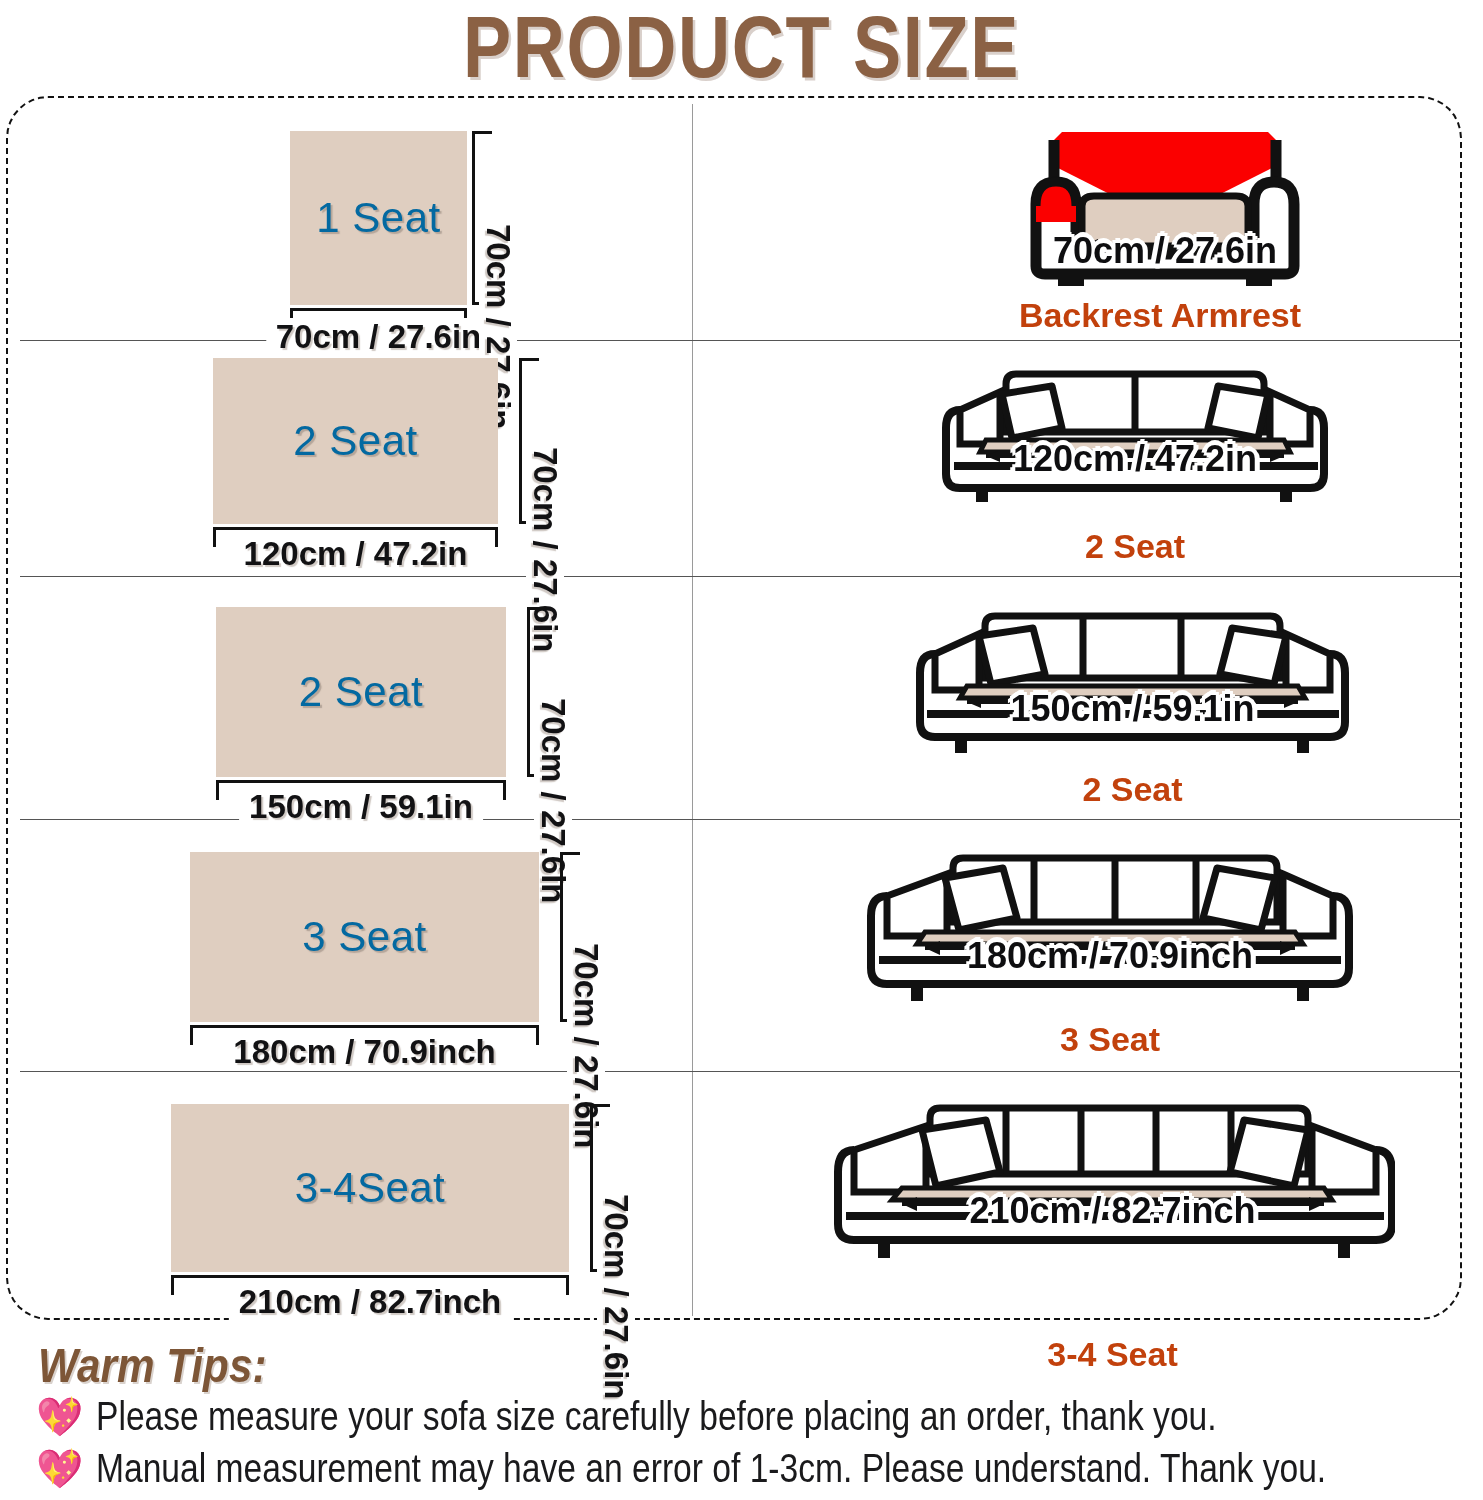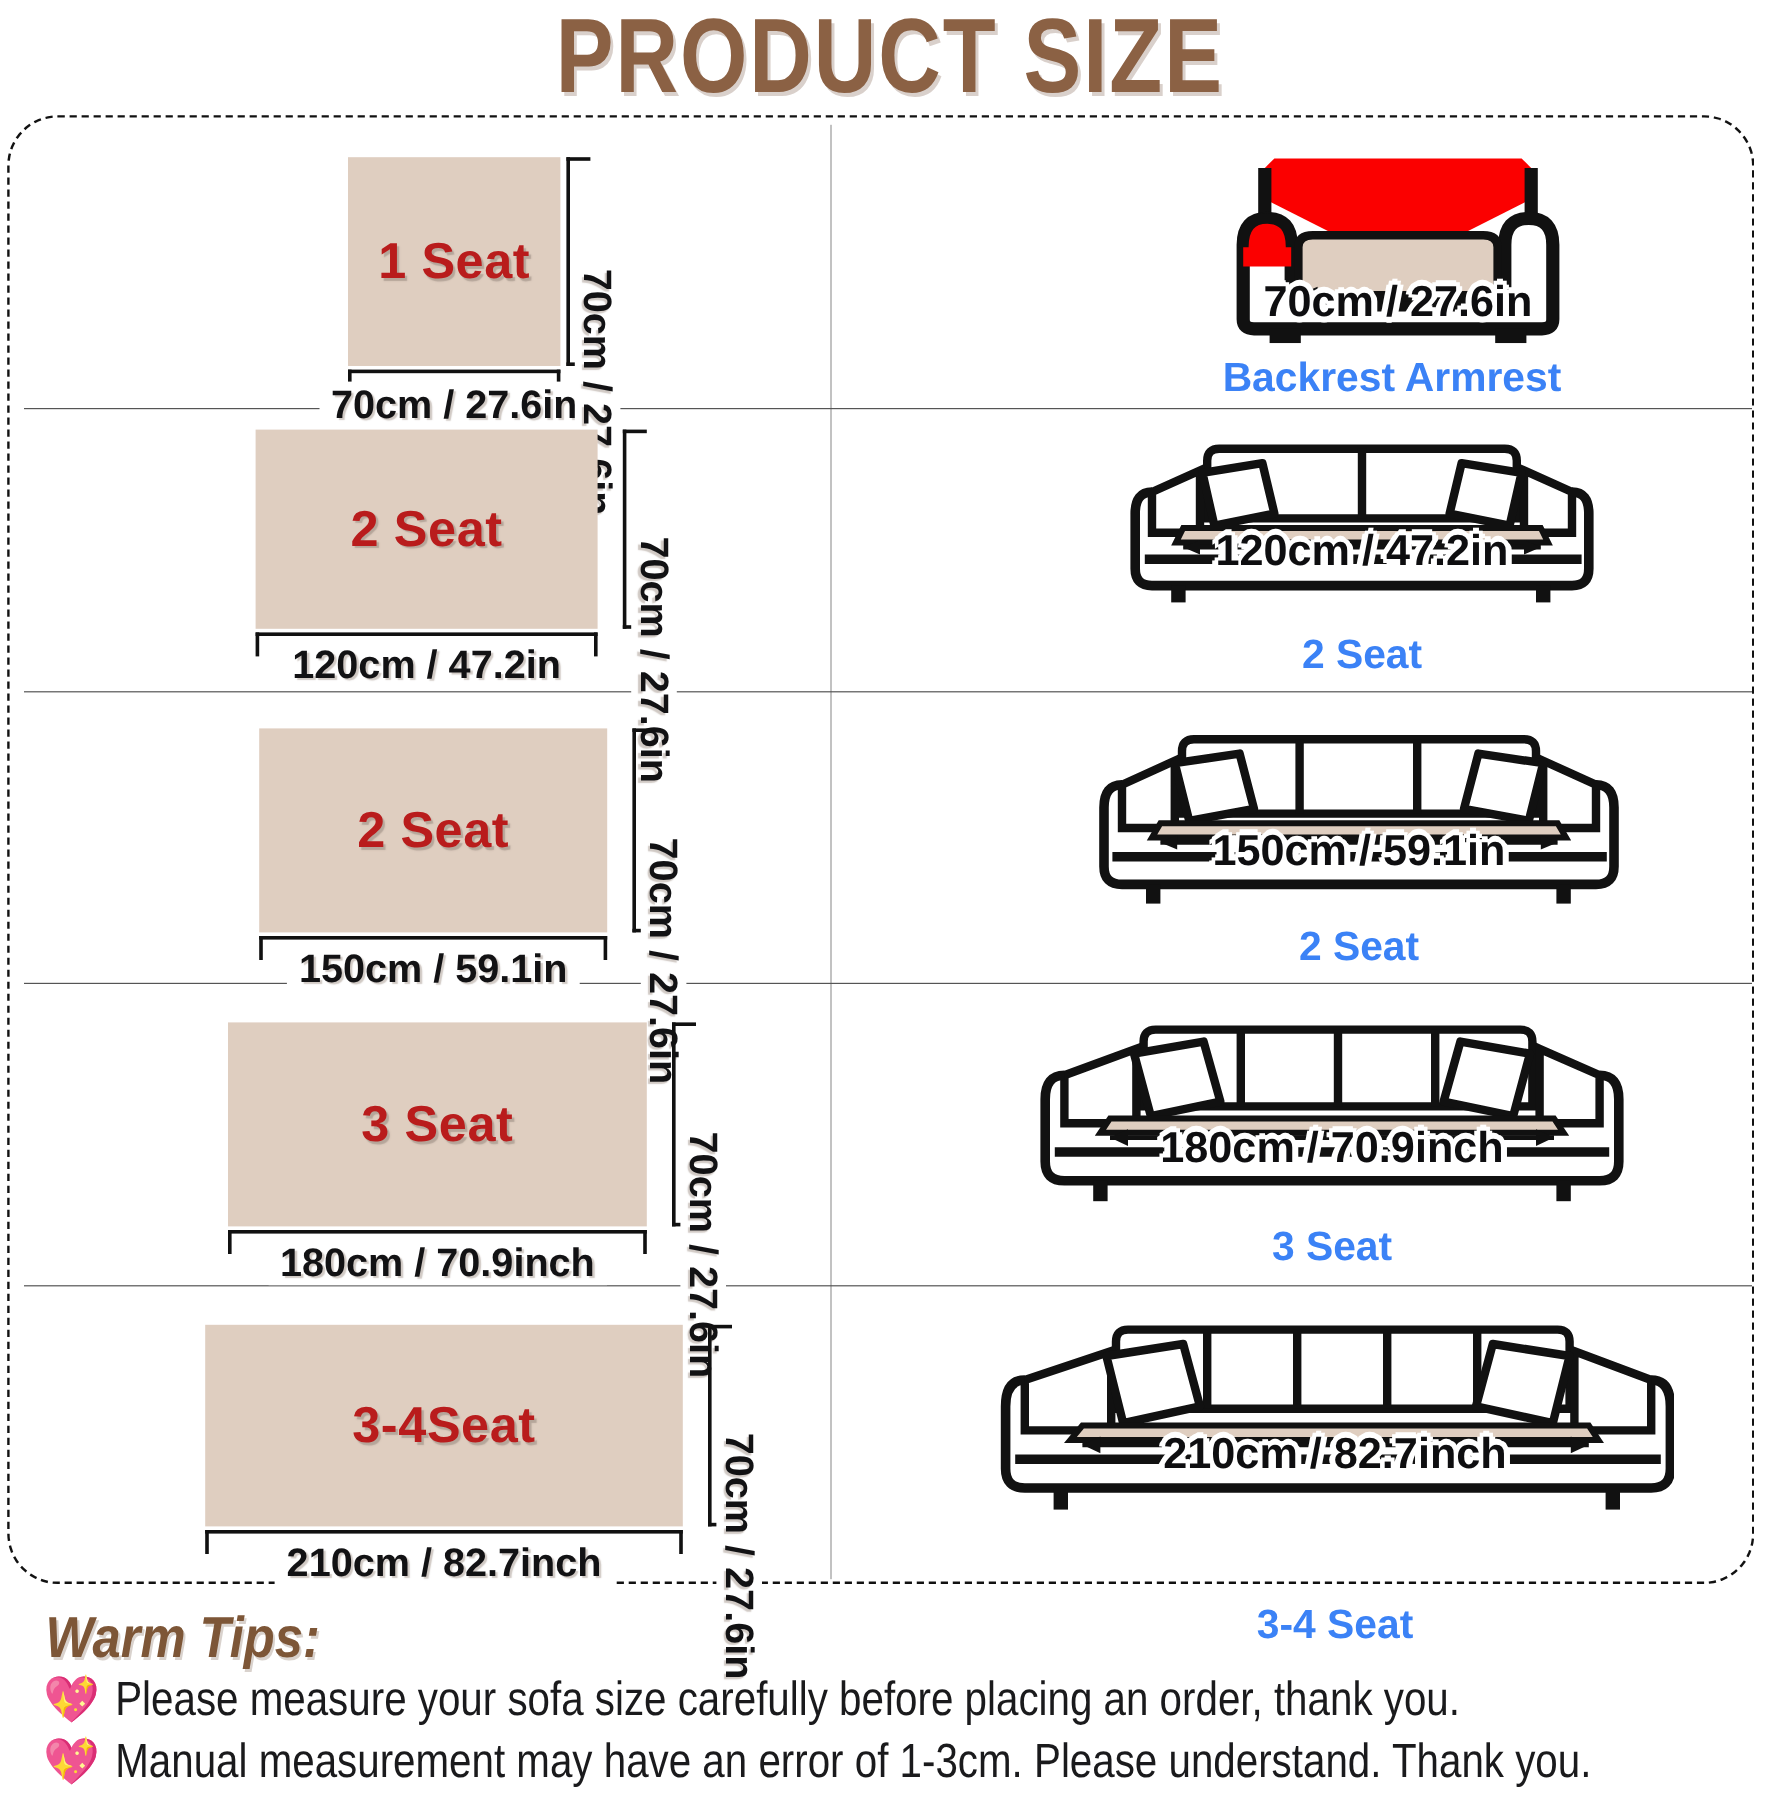--- a/index.html
+++ b/index.html
@@ -45,21 +45,21 @@
   .hdiv { position: absolute; left: 20px; width: 1440px; height: 1px; background: #555; }
 
   
   .swatch-wrap { position: absolute; }
   .swatch {
     position: absolute;
     background: #dfcec0;
     display: flex; align-items: center; justify-content: center;
   }
   .swatch-label {
-    font-size: 42px; font-weight: 700; color: #b91c1c;
+    font-size: 42px; font-weight: 400; color: #0369a1;
     letter-spacing: 0.5px;
     text-shadow: 2px 2px 1px rgba(140,125,115,0.5);
     white-space: nowrap;
   }
 
   
   .hbr { position: absolute; height: 22px; }
   .hbr .bar { position: absolute; left: 0; right: 0; top: 0; height: 3px; background: #111; }
   .hbr .capL, .hbr .capR { position: absolute; top: 0; width: 3px; height: 20px; background: #111; }
   .hbr .capL { left: 0; } .hbr .capR { right: 0; }
@@ -81,21 +81,21 @@
     font-size: 33px; font-weight: 700; color: #121214; white-space: nowrap;
     background: #fff; padding: 0 6px;
     text-shadow: 2px 2px 1px rgba(150,135,125,0.45);
   }
 
   
   .illus { position: absolute; }
   .illus svg { display: block; }
   .caption {
     position: absolute; width: 100%; text-align: center;
-    font-size: 34px; font-weight: 700; color: #3b82f6; white-space: nowrap;
+    font-size: 34px; font-weight: 700; color: #c2410c; white-space: nowrap;
   }
   .dimwrap { position: absolute; text-align:center; }
   .dimwrap .under {
     font-size: 36px; font-weight: 700; color:#0e0e10; white-space: nowrap;
     text-shadow:
        3px 0 0 #fff, -3px 0 0 #fff, 0 3px 0 #fff, 0 -3px 0 #fff,
        3px 3px 0 #fff, -3px -3px 0 #fff, 3px -3px 0 #fff, -3px 3px 0 #fff,
        5px 0 0 #fff, -5px 0 0 #fff, 0 5px 0 #fff, 0 -5px 0 #fff;
   }
 

